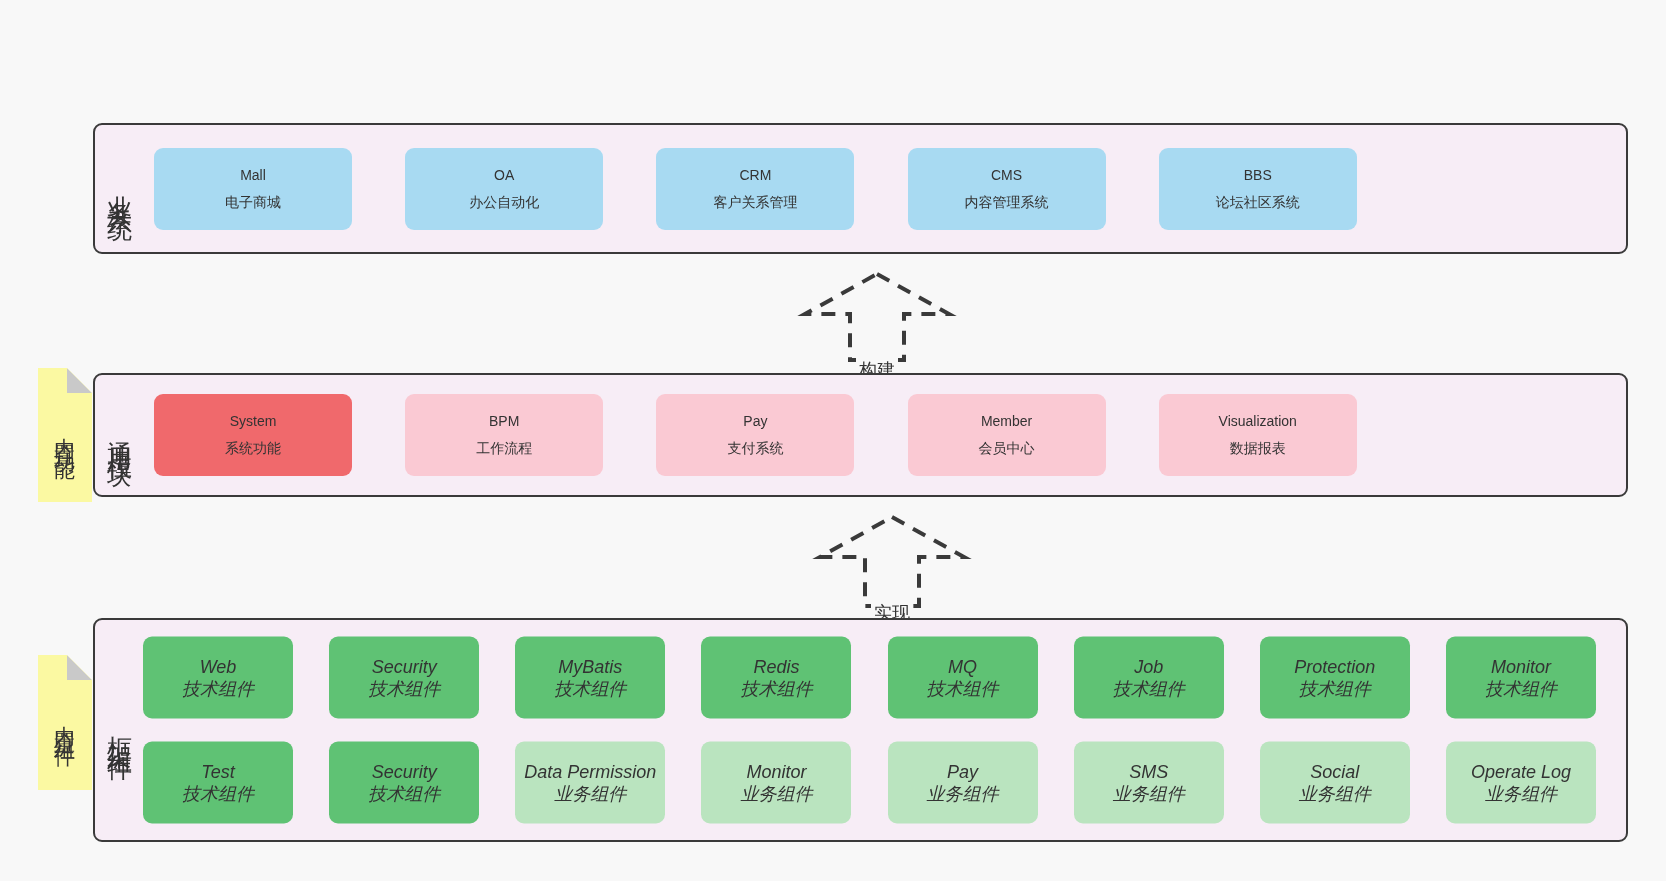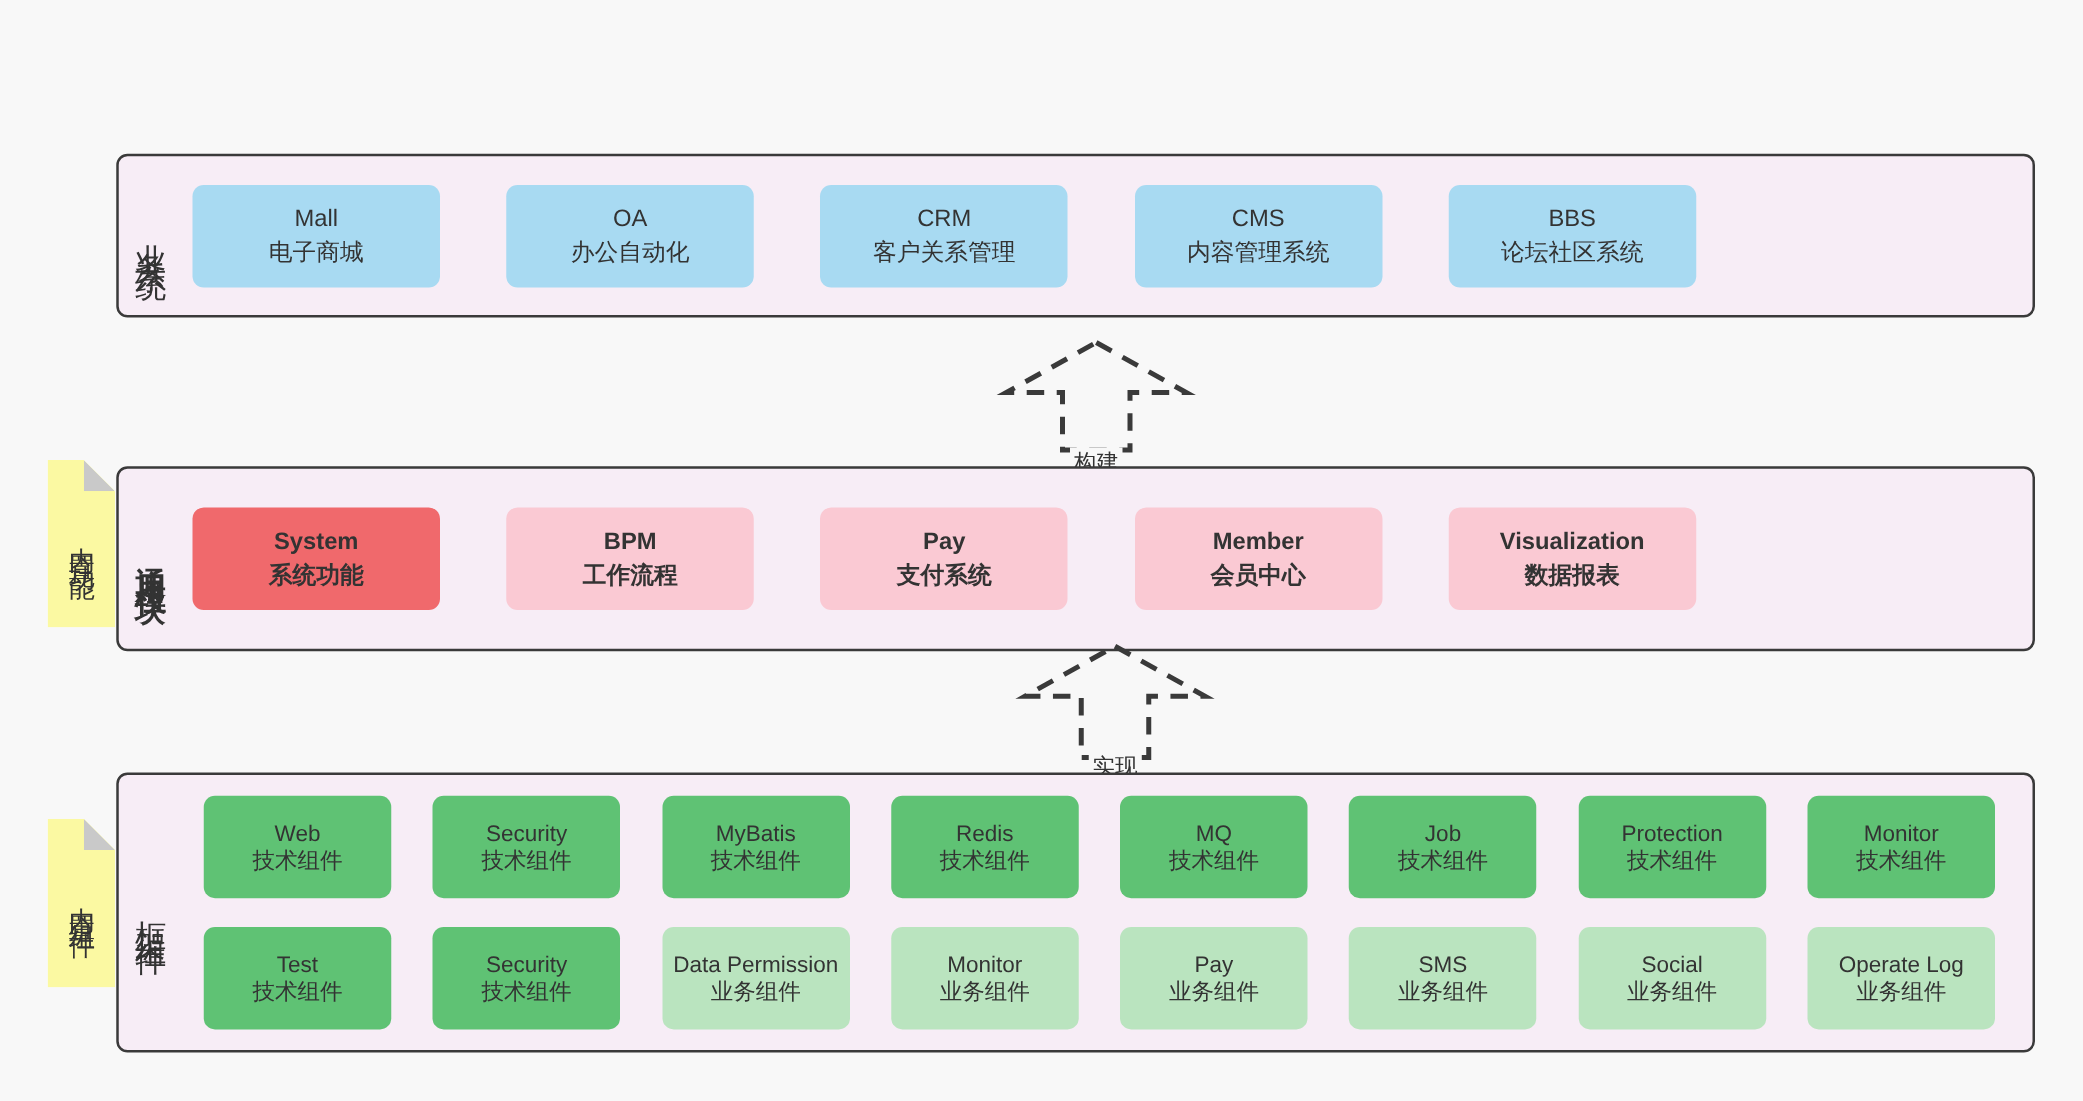--- a/index.html
+++ b/index.html
@@ -16,21 +16,21 @@
   }
   .layer {
     position:absolute;
     left:93px; width:1535px;
     background:#f7edf6;
     border:2px solid #3a3a3a;
     border-radius:9px;
     box-sizing:border-box;
   }
   .layer-1 { top:123px; height:131px; }
-  .layer-2 { top:373px; height:148px;font-weight:bold; }
+  .layer-2 { top:373px; height:124px; }
   .layer-3 { top:618px; height:224px; }
   .vlabel {
     position:absolute;
     left:12px; top:50%;
     transform:translateY(-50%);
     writing-mode:vertical-rl;
     text-orientation:upright;
     font-size:25px;
     letter-spacing:7px;
     line-height:1;
@@ -41,33 +41,34 @@
     position:absolute;
     top:50%; transform:translateY(-50%);
     display:grid;
     justify-content:space-between;
   }
   .boxes.big {
     left:59px; right:18px;
     grid-template-columns:repeat(6, 198px);
   }
   .boxes.grid16 {
-    left:68px; right:30px;
+    left:48px; right:30px;
     grid-template-columns:repeat(8, 150px);
     row-gap:23px;
+    font-style:italic;
   }
   .box {
     height:82px;
     border-radius:9px;
     display:flex; flex-direction:column;
     align-items:center; justify-content:center;
     text-align:center;
     color:#333;
   }
-  .boxes.big .box { font-size:19px; line-height:27px;text-align:center; }
+  .boxes.big .box { font-size:14px; line-height:27px;text-align:center; }
   .boxes.grid16 .box { font-size:18px; line-height:22px; }
   .blue  { background:#a8daf2; }
   .red   { background:#f0696c; }
   .pink  { background:#fac9d3; }
   .green { background:#5fc274; }
   .lightgreen { background:#bae4bf;align-items:center; }
 
   .sticky {
     position:absolute;
     left:38px; width:54px;

